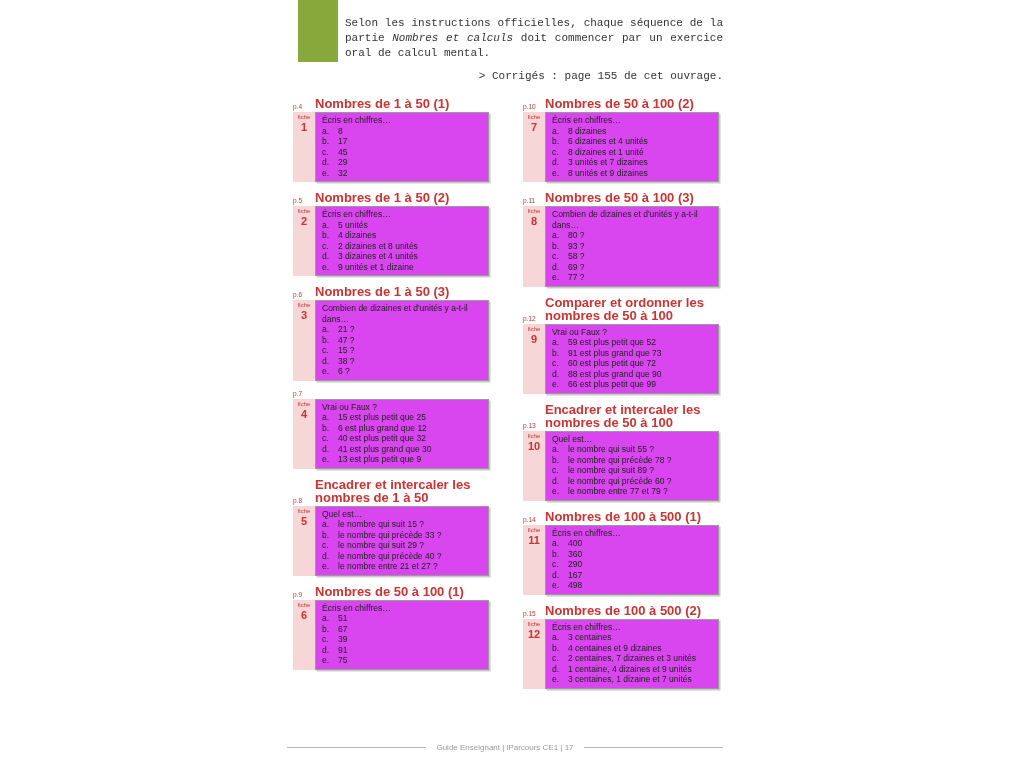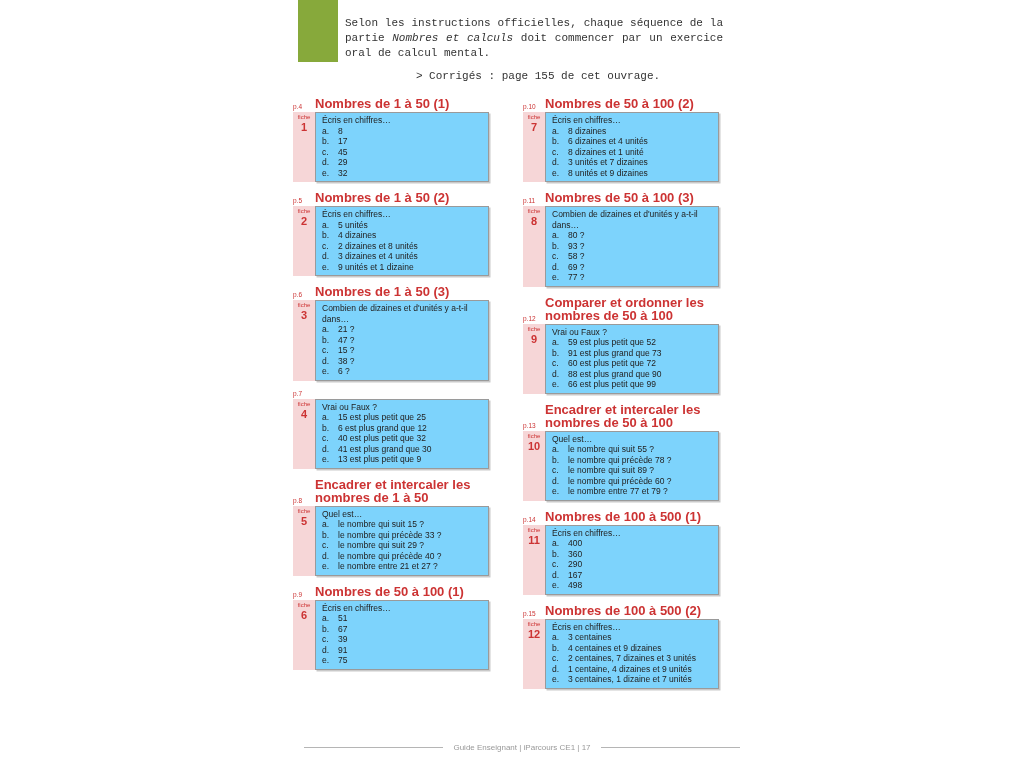--- a/index.html
+++ b/index.html
@@ -29,21 +29,21 @@
     line-height: 1.05;
     white-space: nowrap;
   }
   .intro {
     margin: 16px 0 0 52px;
     font-size: 11px;
     line-height: 1.35;
     color: #333;
   }
   .intro p { margin: 0 0 8px 0; text-align: justify; font-family: Liberation Mono, monospace; }
-  .intro .corriges { margin-left: 8px; text-align: center; }
+  .intro .corriges { margin-left: 8px; text-align: right; }
   .plus-icon {
     display: inline-block;
     width: 13px; height: 13px;
     line-height: 11px;
     text-align: center;
     border: 1px solid #dfa53a;
     border-radius: 3px;
     background: #fdf3d4;
     color: #df9b2a;
     font-weight: bold;
@@ -78,32 +78,32 @@
     grid-column: 1;
     background: #f6d6d7;
     color: #cc3333;
     text-align: center;
     padding-top: 2px;
   }
   .fiche-word { display: block; font-size: 6px; line-height: 7px; }
   .fiche-num { display: block; font-size: 11px; font-weight: bold; line-height: 12px; }
   .card-box {
     grid-column: 2;
-    background: #7dd3fc;
+    background: #d946ef;
     border: 1px solid #9a9a9a;
     box-shadow: 1.5px 1.5px 0 #c9c9c9;
     padding: 2px 5px 3px 6px;
   }
   .prompt { font-size: 8.5px; line-height: 10.5px; color: #222; }
   ol.items { list-style: none; margin: 0; padding: 0; }
   ol.items li { display: flex; font-size: 8.5px; line-height: 10.5px; color: #222; }
   .item-letter { width: 16px; flex: 0 0 16px; }
   .footer {
     position: absolute;
-    left: 304px; bottom: 16px; width: 436px;
+    left: 287px; bottom: 16px; width: 436px;
     display: flex; align-items: center; justify-content: center;
   }
   .footer-rule { flex: 1; height: 1px; background: #b5b5b5; }
   .footer-text {
     margin: 0 10px;
     font-size: 8px;
     color: #999;
     white-space: nowrap;
   }
 </style>

